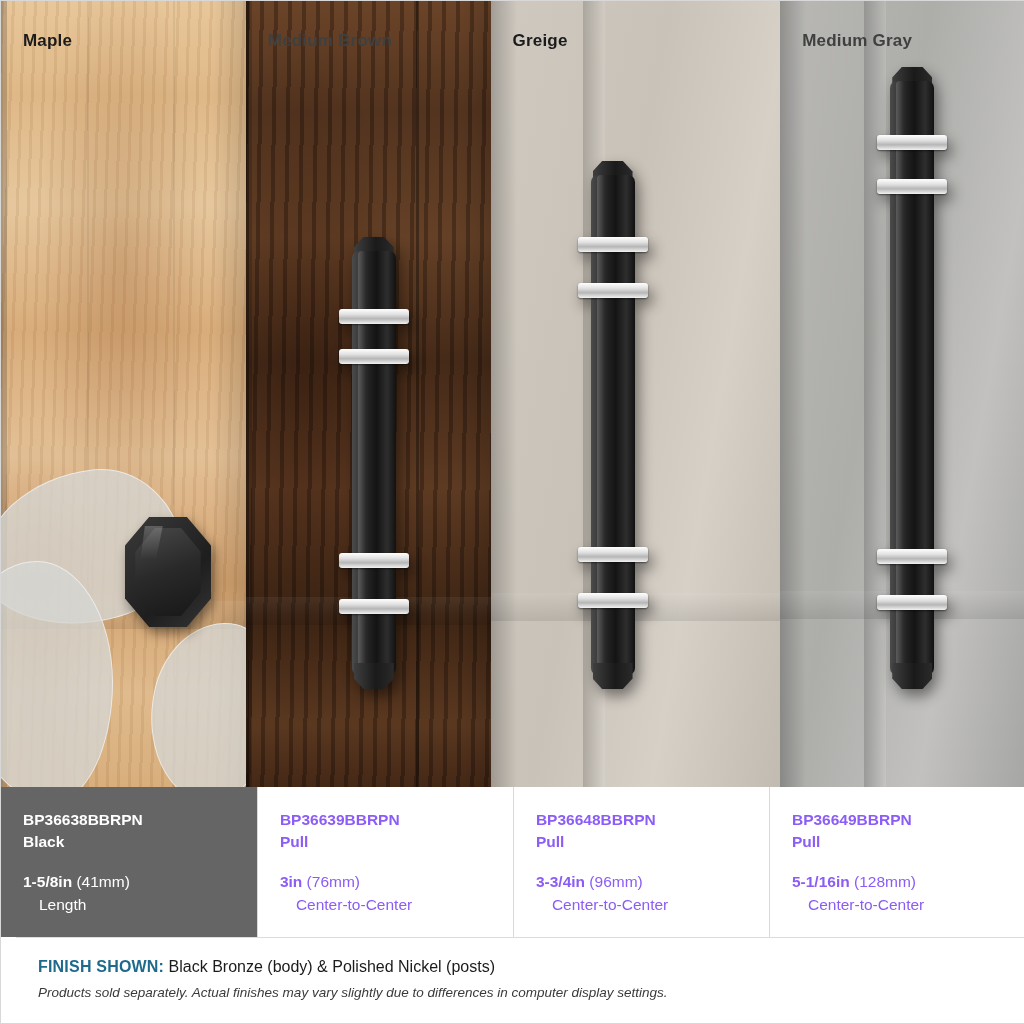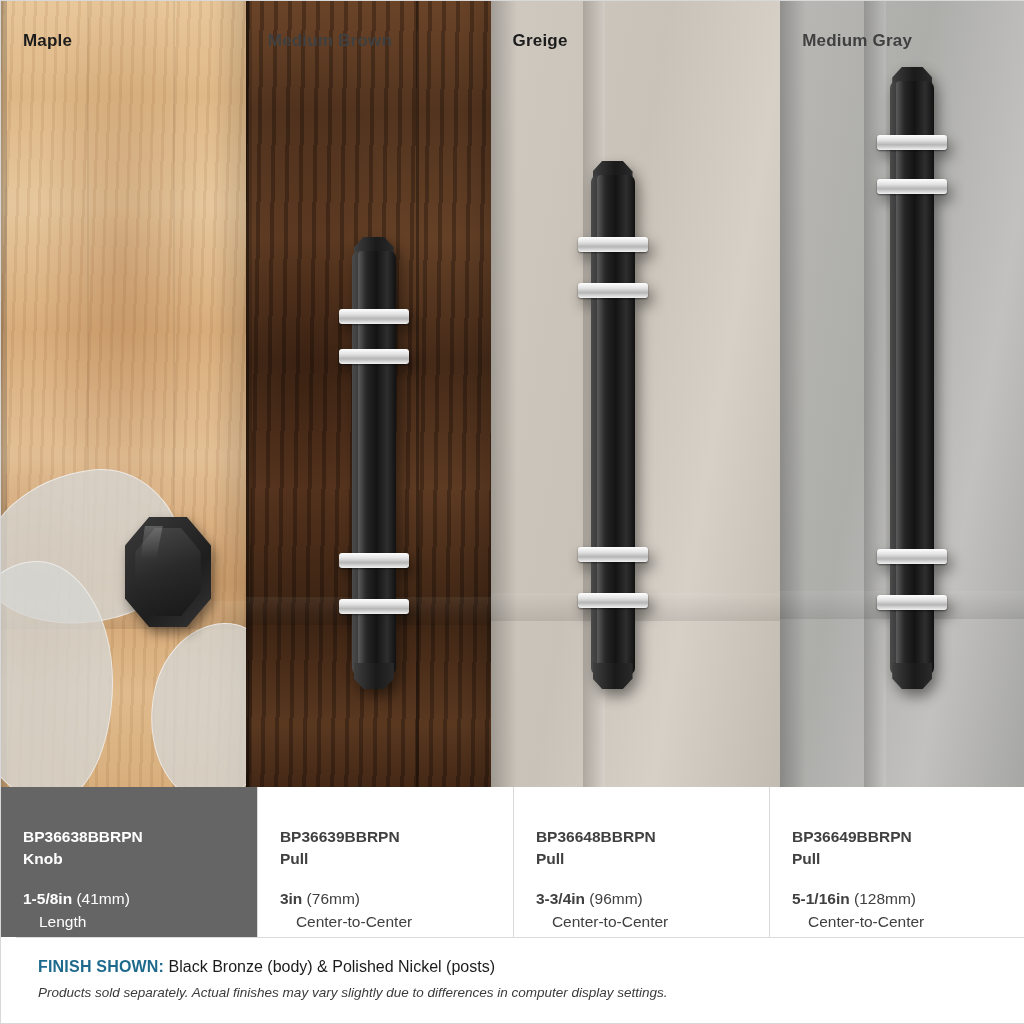--- a/index.html
+++ b/index.html
@@ -152,23 +152,23 @@
   .tipB{clip-path:polygon(0 0,100% 0,100% 60%,76% 100%,24% 100%,0 60%);}
   .post{
     position:absolute;left:50%;transform:translateX(-50%);
     width:70px;height:15px;border-radius:3px;
     background:linear-gradient(180deg,#ffffff 0%,#e2e2e2 35%,#b6b6b6 65%,#f2f2f2 100%);
     box-shadow:0 1px 2px rgba(0,0,0,.5);
   }
 
   
   .specs{position:absolute;left:0;top:786px;width:1024px;height:150px;display:flex;}
-  .spec{position:relative;width:296px;height:150px;box-sizing:border-box;padding:39px 20px 0 22px;}
+  .spec{position:relative;width:296px;height:150px;box-sizing:border-box;padding:22px 20px 0 22px;}
   .spec.dark{background:#656565;color:#ffffff;}
-  .spec.light{background:#ffffff;color:#404040;border-left:1px solid #d9d9d9;}
+  .spec.light{background:#ffffff;color:#8b5cf6;border-left:1px solid #d9d9d9;}
   .sku{font-size:15.5px;font-weight:bold;line-height:1.45;}
   .ptype{font-size:15.5px;font-weight:bold;line-height:1.45;}
   .dims{margin-top:16px;font-size:15.5px;line-height:1.5;}
   .dims b{font-weight:bold;margin-top:12px;}
   .dims span.mm{font-weight:normal;}
   .dims .c2c{display:block;margin-left:16px;}
 
   
   .footer{position:absolute;left:15px;top:936px;width:1024px;height:86px;background:#ffffff;border-top:1px solid #dcdcdc;box-sizing:border-box;padding:20px 22px 0 22px;}
   .fin{font-size:16px;color:#1b1b1b;}
@@ -254,21 +254,21 @@
       </div>
 
       <div class="panel-label lab-light">Medium Gray</div>
     </div>
   </div>
 
   <div class="specs">
 
     <div class="spec dark">
       <div class="sku">BP36638BBRPN</div>
-      <div class="ptype">Knob</div>
+      <div class="ptype">Black</div>
       <div class="dims">
         <b>1-5/8in</b>
         <span class="mm">(41mm)</span>
         <span class="c2c">Length</span>
       </div>
     </div>
 
     <div class="spec light">
       <div class="sku">BP36639BBRPN</div>
       <div class="ptype">Pull</div>

